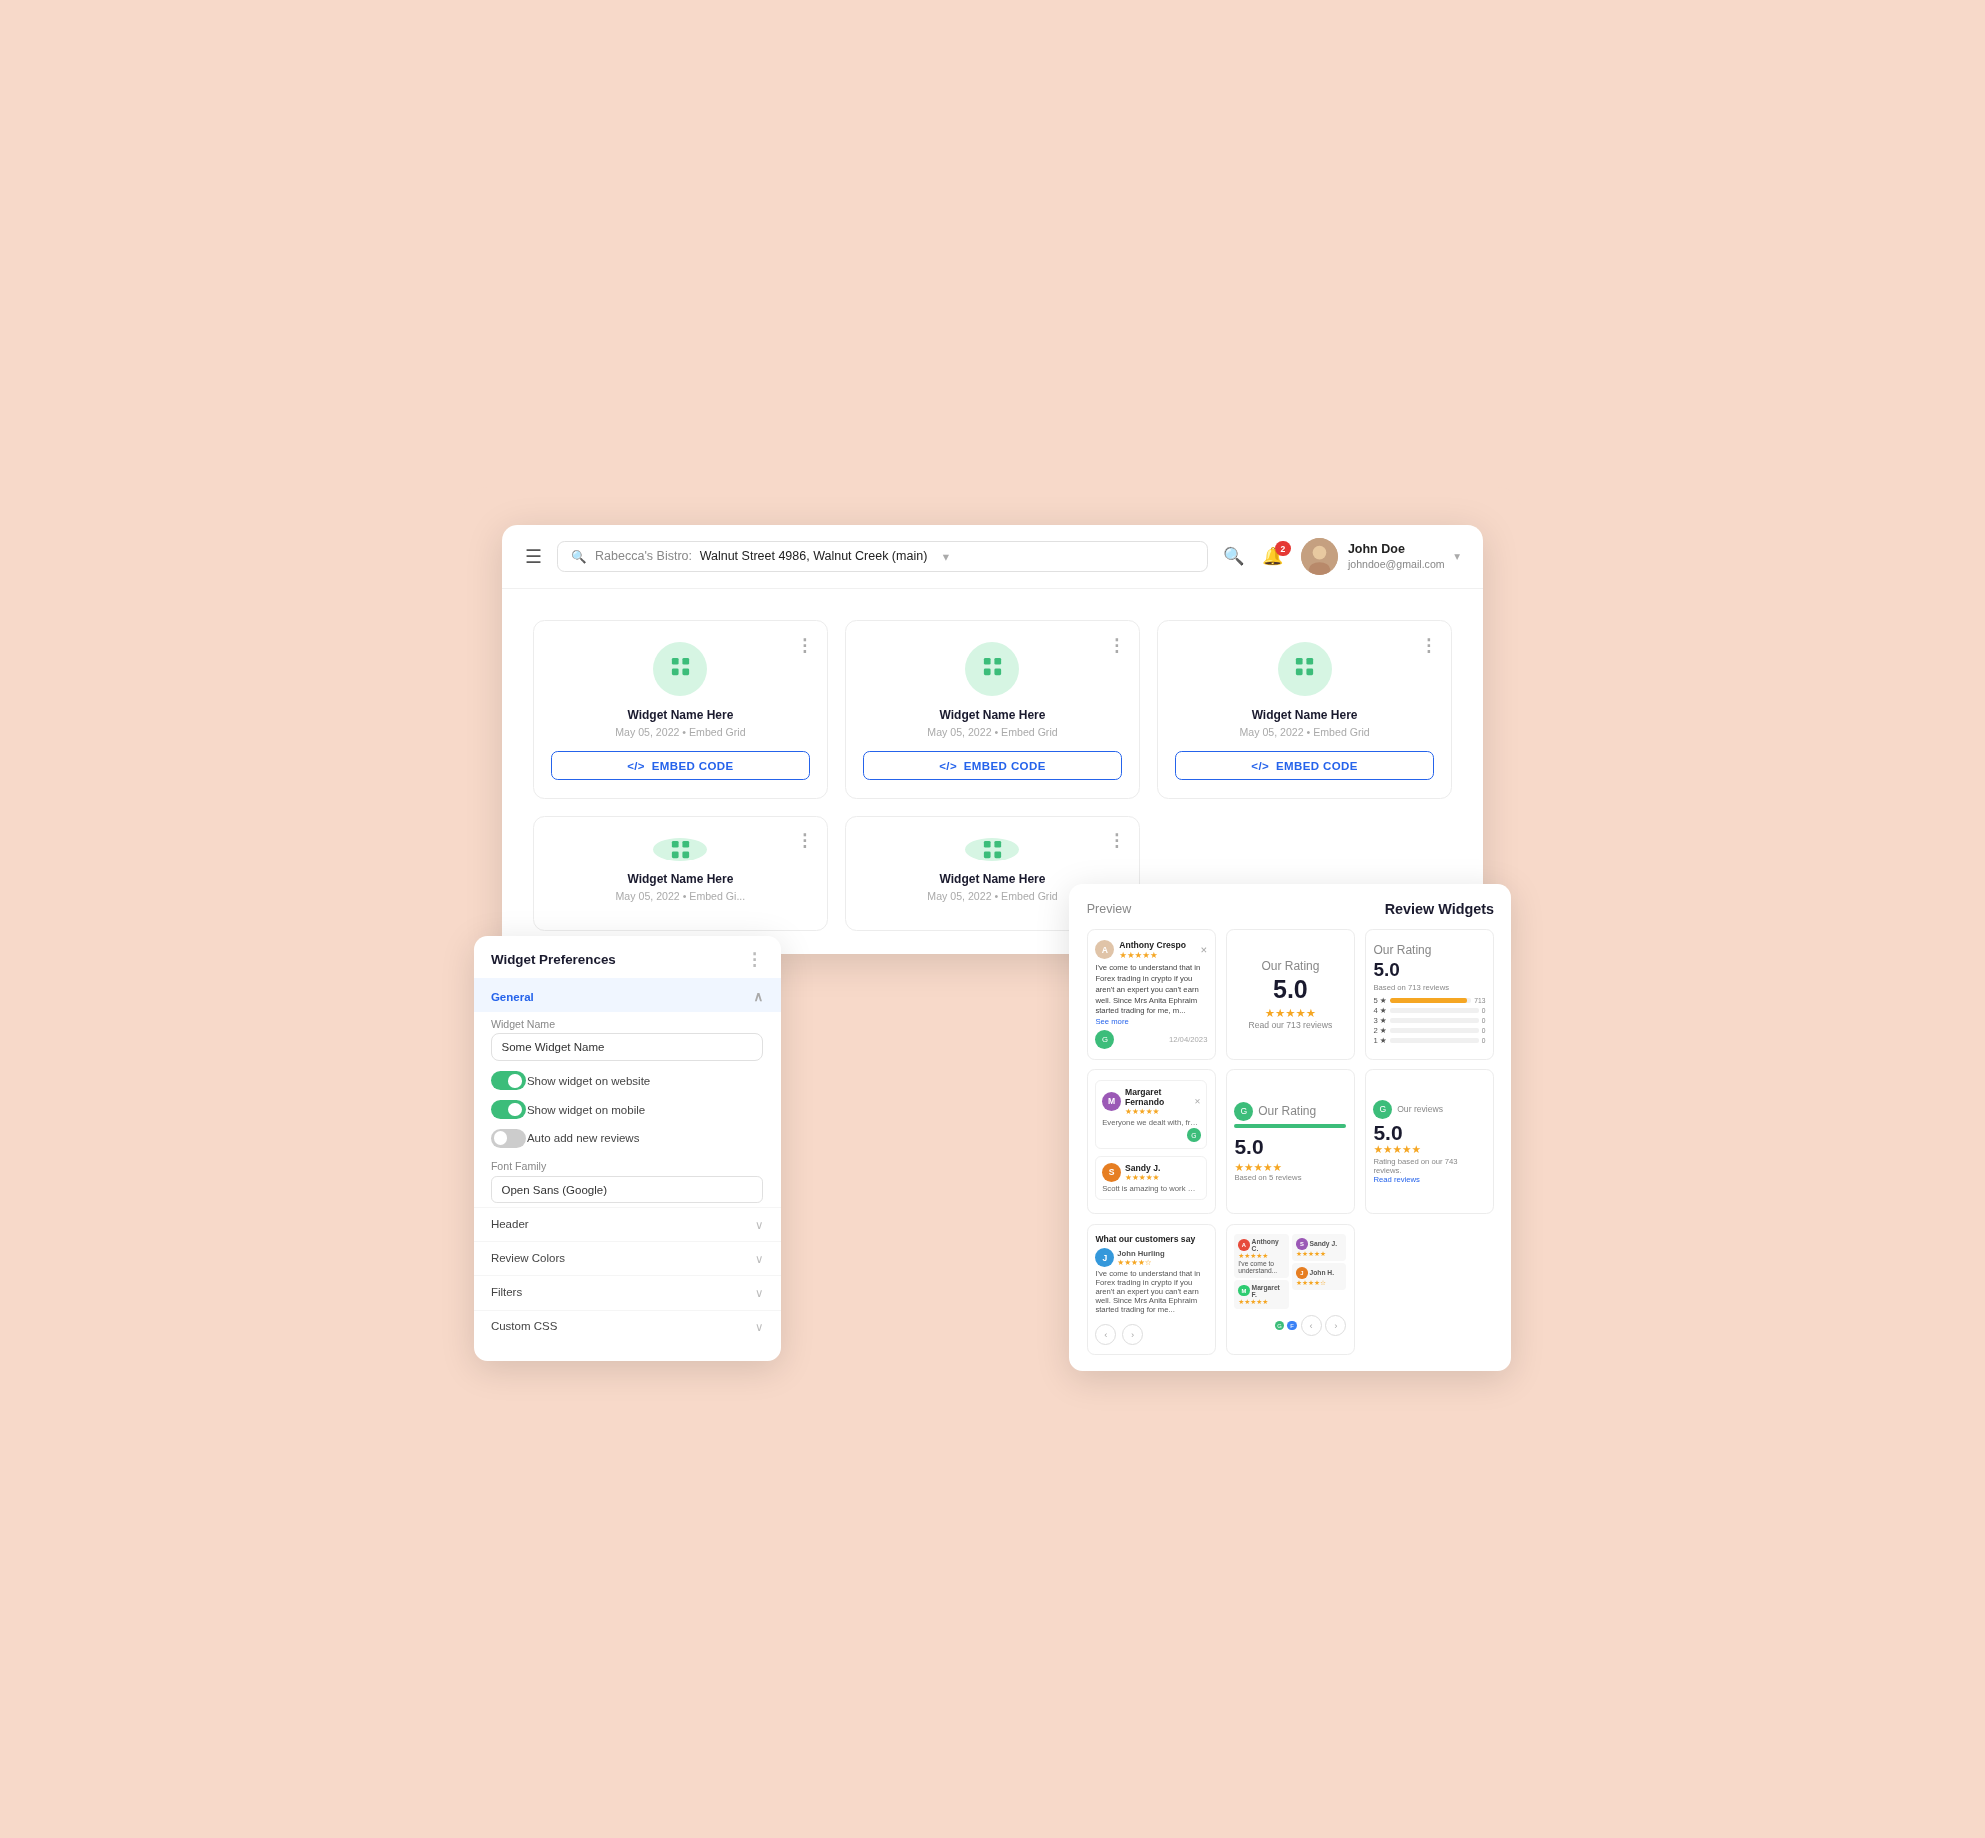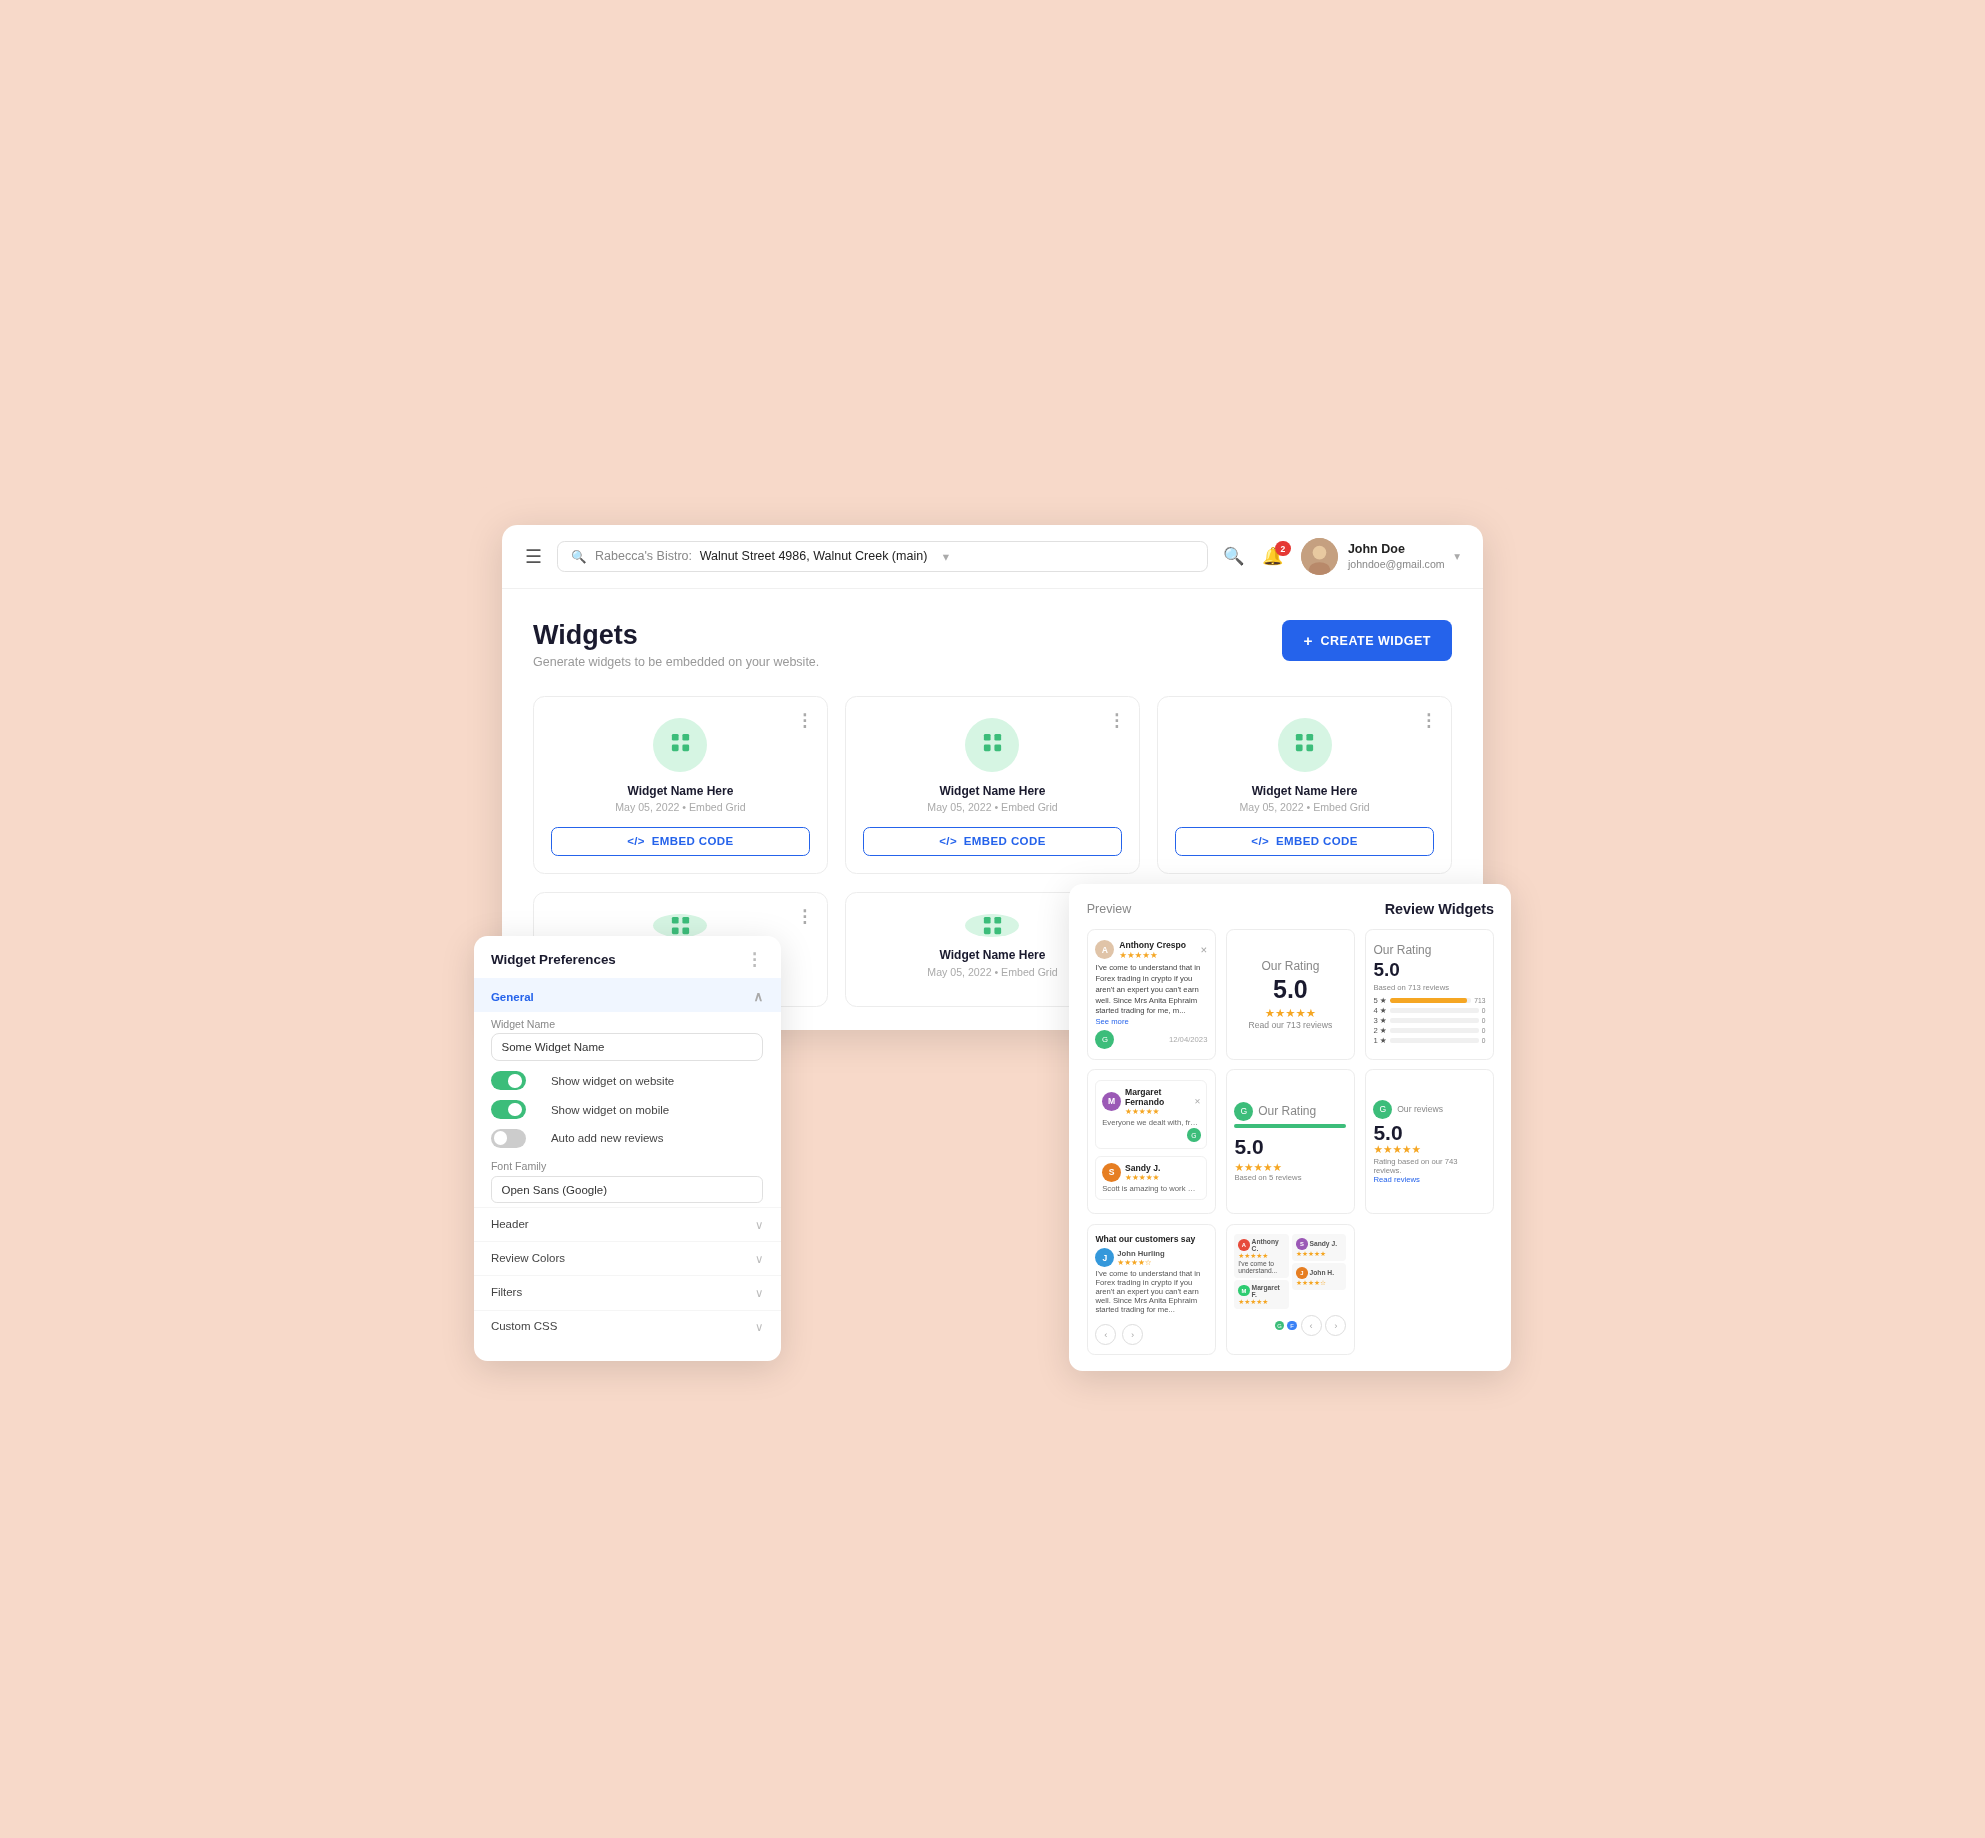--- a/index.html
+++ b/index.html
@@ -191,21 +191,21 @@
       margin-top: 7.7px;
     }
     .prefs-section-header .chevron { font-size: 13.4px; color: #aaa; }
     .prefs-field { padding: 5.8px 17.3px; }
     .prefs-label { font-size: 10.6px; color: #888; margin-bottom: 3.8px; }
     .prefs-input {
       width: 100%; border: 1px solid #e0e0e0; border-radius: 8px;
       padding: 6.7px 9.6px; font-size: 11.5px; color: #333; outline: none;
     }
     .prefs-toggle-row {
-      display: flex; align-items: center; gap: 25px;
+      display: flex; align-items: center; gap: 1px;
       padding: 4.8px 17.3px;
     }
     .toggle-switch {
       width: 35px; height: 19px; border-radius: 9.6px;
       position: relative; cursor: pointer; flex-shrink: 0;
     }
     .toggle-switch.on { background: #3cbd7a; }
     .toggle-switch.off { background: #ccc; }
     .toggle-switch::after {
       content: '';
@@ -346,30 +346,20 @@
           <div class="nav-user-info">
             <div class="nav-user-name">John Doe</div>
             <div class="nav-user-email">johndoe@gmail.com</div>
           </div>
           <span class="nav-chevron">▾</span>
         </div>
       </div>
     </nav>
 
     <div class="main-content">
-      <div class="page-header">
-        <div>
-          <div class="page-title">Widgets</div>
-          <div class="page-subtitle">Generate widgets to be embedded on your website.</div>
-        </div>
-        <button class="create-btn">
-          <span class="plus">+</span>
-          <span>CREATE WIDGET</span>
-        </button>
-      </div>
 
       <div class="widget-grid">
         <div class="widget-card">
           <span class="widget-card-menu">⋮</span>
           <div class="widget-icon-wrap">
             <span class="widget-icon">
               <svg width="23" height="23" viewBox="0 0 24 24" fill="none">
                   <rect x="3" y="3" width="7" height="7" rx="1.5" fill="#3cbd7a"></rect>
                   <rect x="14" y="3" width="7" height="7" rx="1.5" fill="#3cbd7a"></rect>
                   <rect x="3" y="14" width="7" height="7" rx="1.5" fill="#3cbd7a"></rect>

